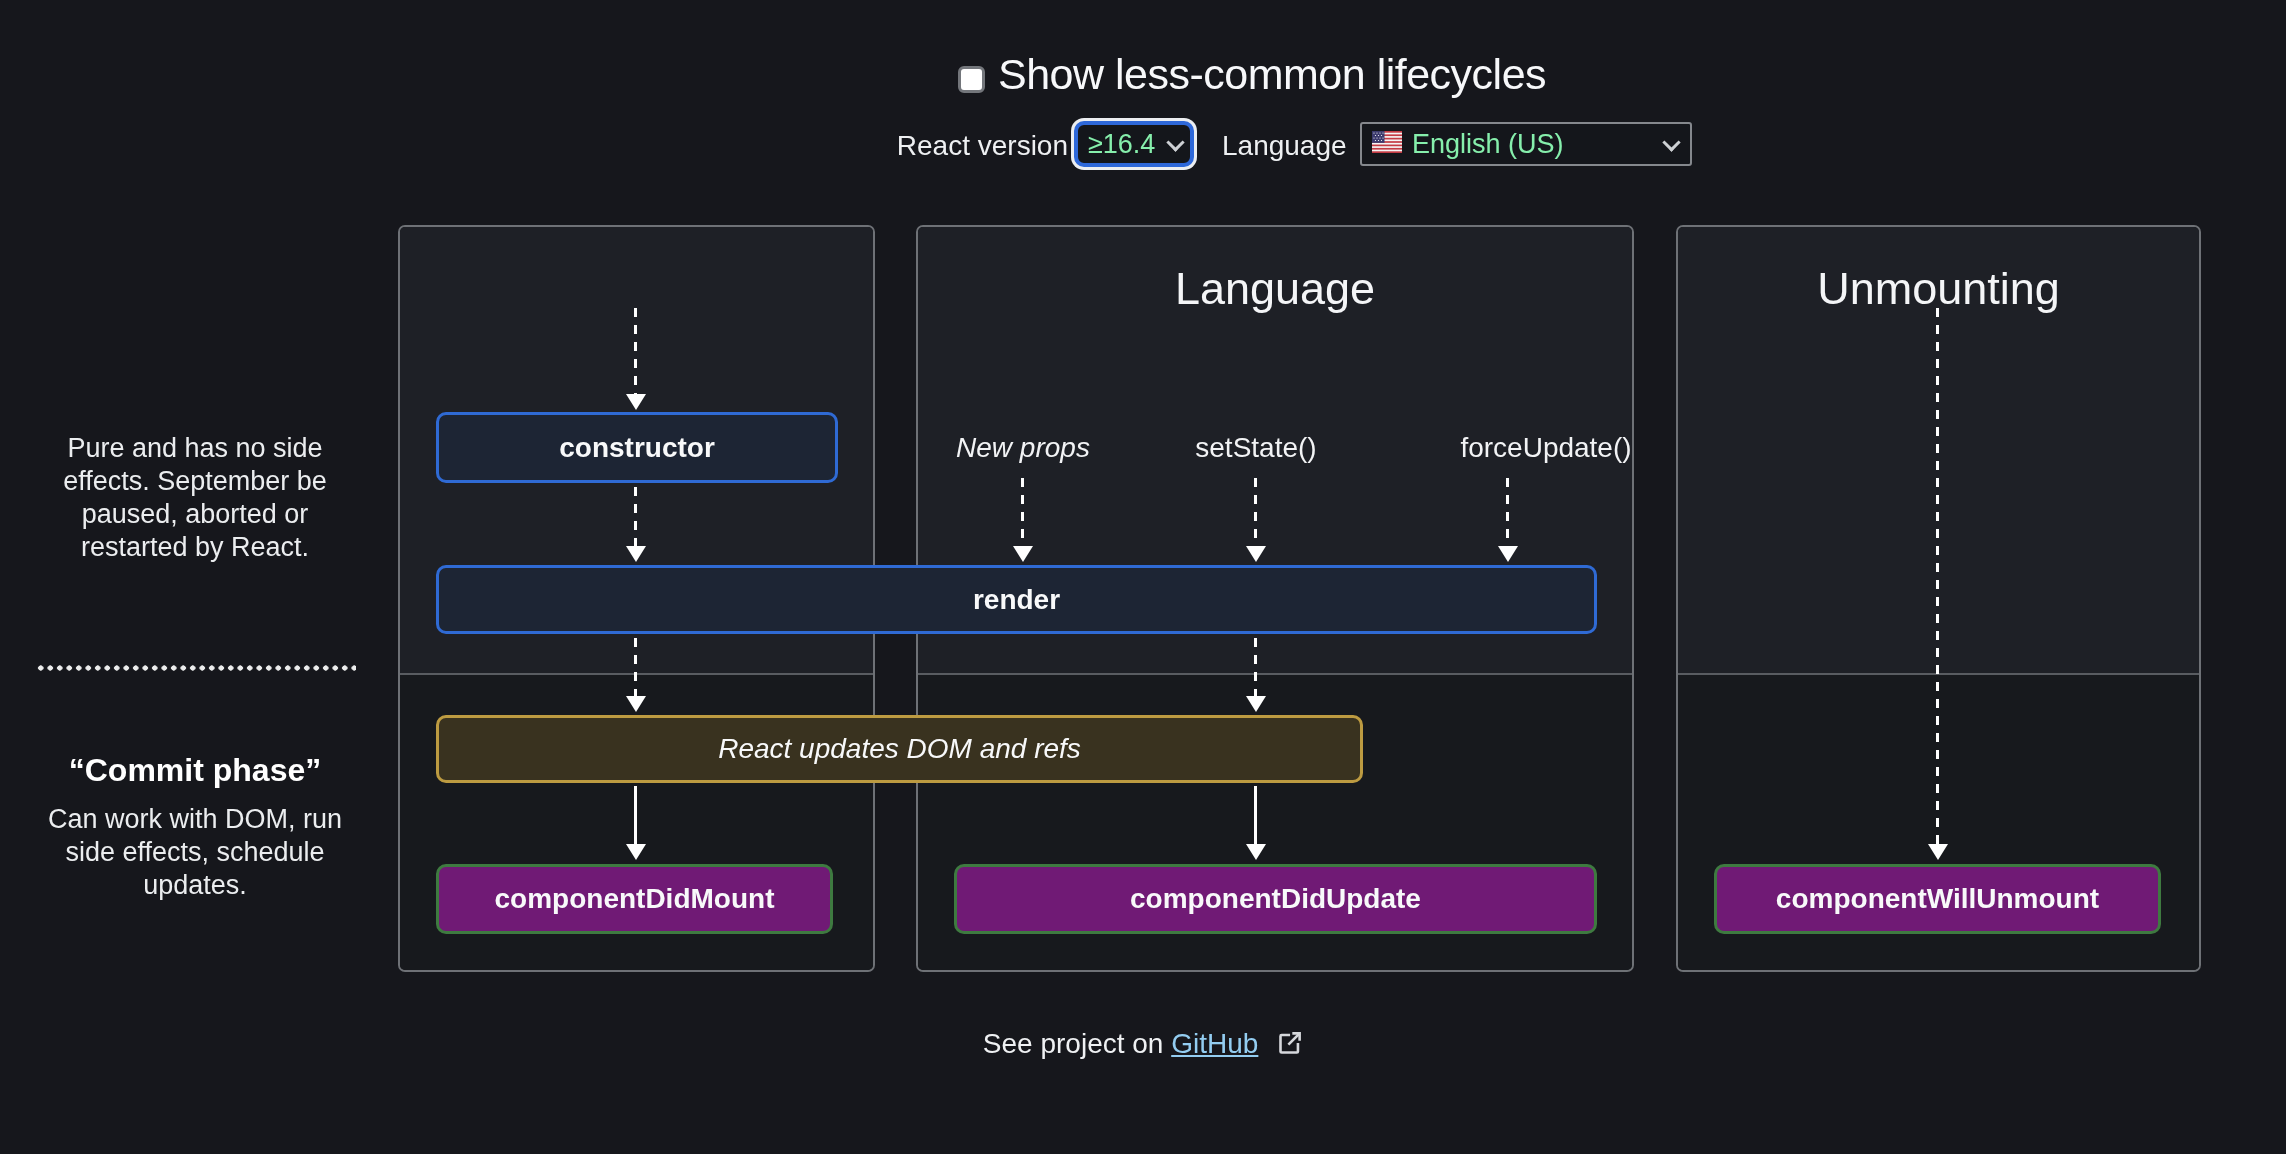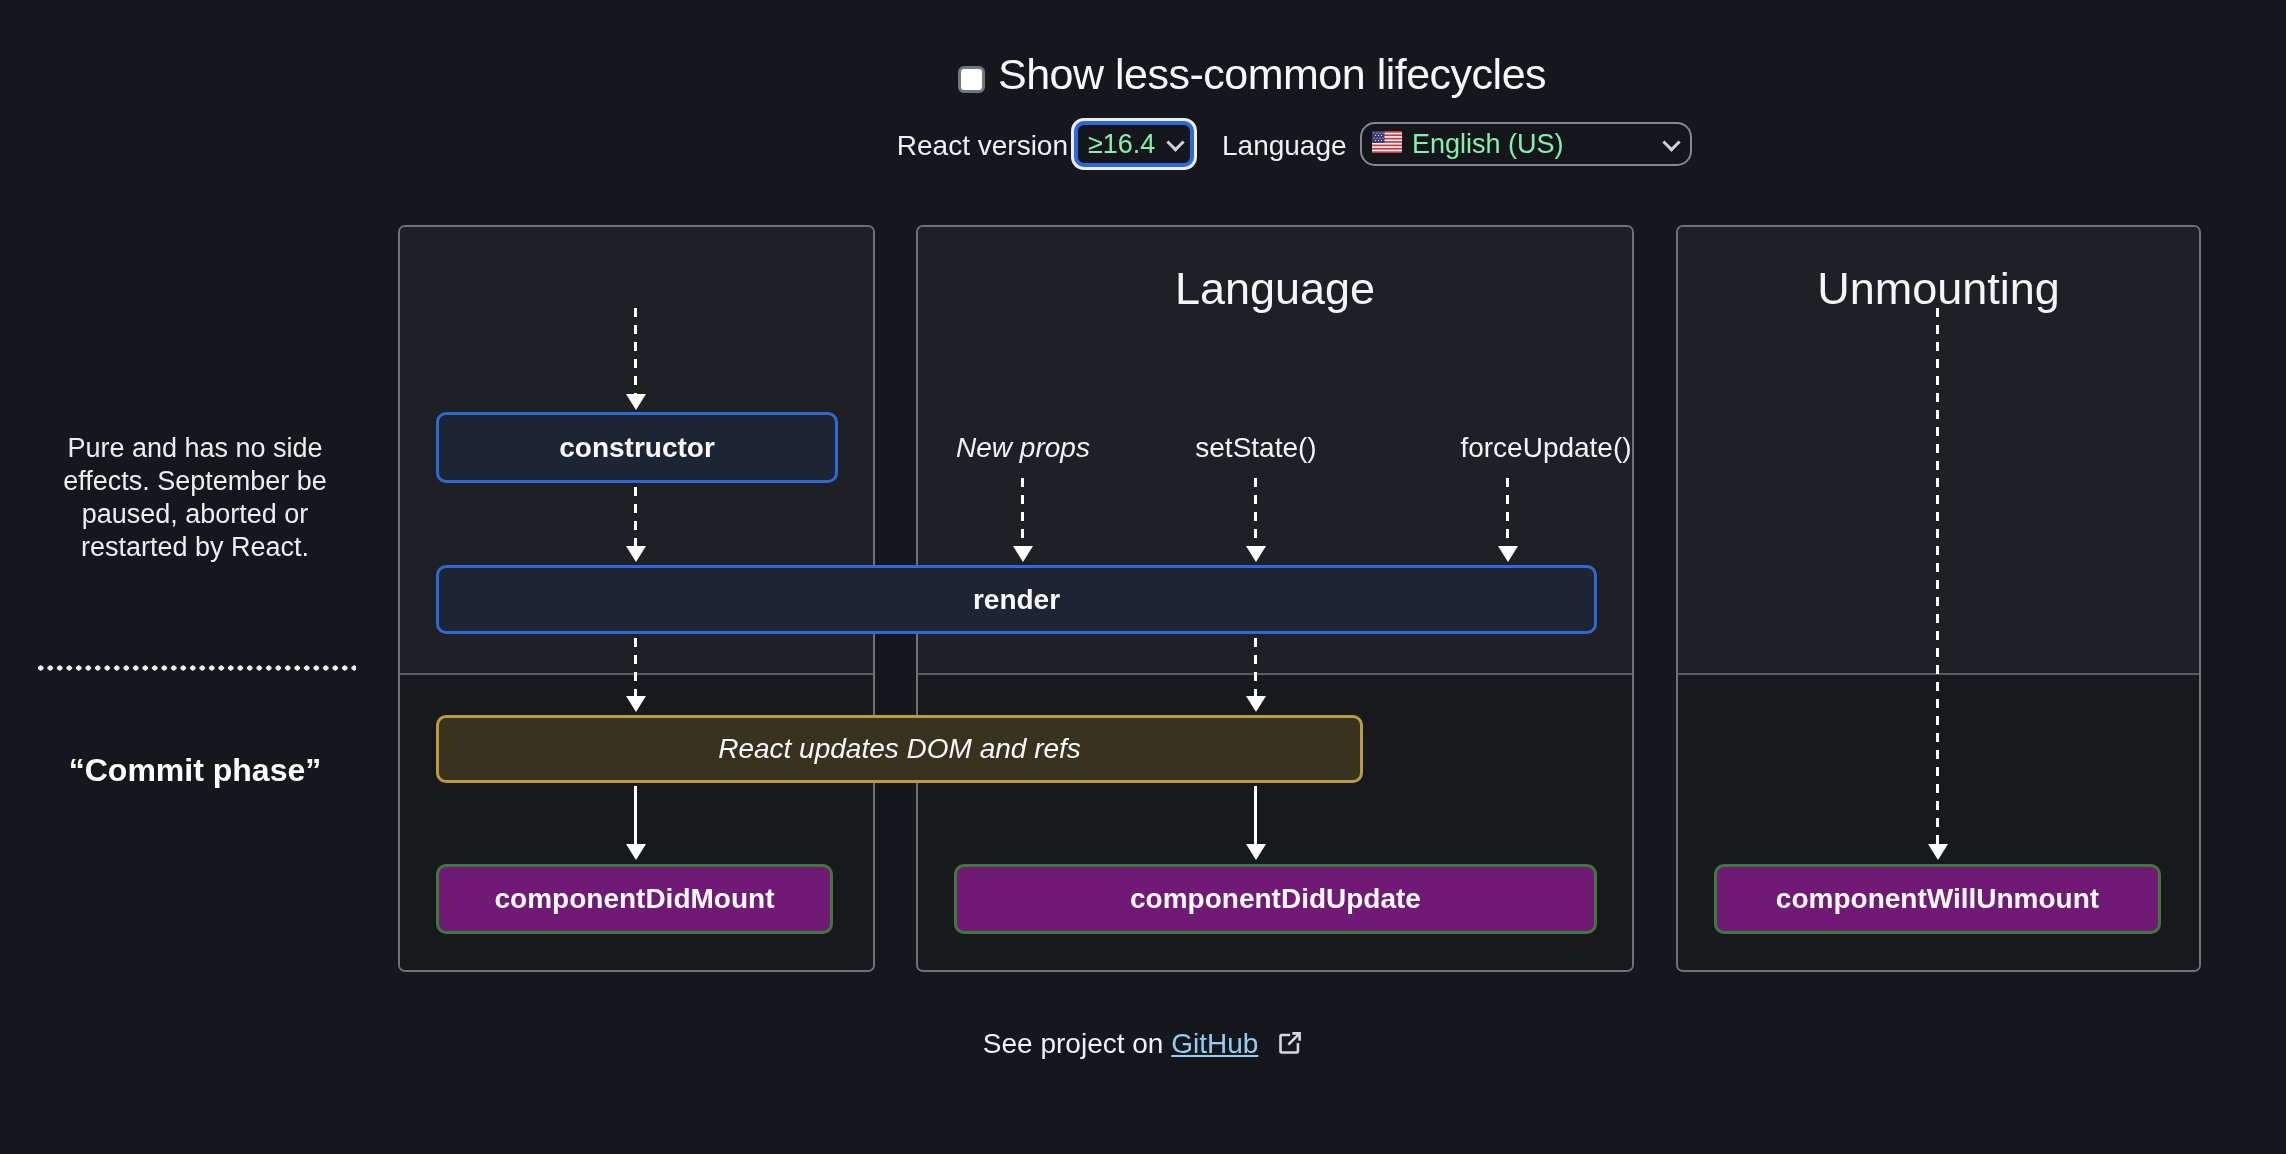--- a/index.html
+++ b/index.html
@@ -31,21 +31,21 @@
     font-size:27px;cursor:pointer;white-space:nowrap;
   }
   .select-version{
     left:1074px;top:121px;width:120px;height:46px;
     border:4px solid #2e68d9;border-radius:10px;
     box-shadow:0 0 0 3px #eceef1;
     padding:0 8px 0 10px;justify-content:space-between;
   }
   .select-language{
     left:1360px;top:122px;width:332px;height:44px;
-    border:2px solid #85888d;border-radius:15px;
+    border:2px solid #85888d;border-radius:3px;
     padding:0 12px 0 10px;
   }
   .chev{
     display:inline-block;width:10px;height:10px;
     border-right:3px solid #cdd0d4;border-bottom:3px solid #cdd0d4;
     transform:rotate(45deg);margin-bottom:4px;flex:0 0 auto;
   }
   .flag{margin-right:10px;flex:0 0 auto;display:inline-block;}
   .lang-text{flex:1 1 auto;}
 
@@ -170,20 +170,21 @@
 </div>
 
 <div class="abs phase-block" style="top:432px;">
   <div class="phase-desc">Pure and has no side effects. September be paused, aborted or restarted by React.</div>
 </div>
 
 <div class="abs dotted-sep"></div>
 
 <div class="abs phase-block" style="top:752px;">
   <div class="phase-title">“Commit phase”</div>
+  <div class="phase-desc">Can work with DOM, run side effects, schedule updates.</div>
 </div>
 
 <div class="abs col col-mounting">
   <div class="band-render"></div>
   <div class="band-commit"></div>
 </div>
 <div class="abs col col-updating">
   <div class="band-render"></div>
   <div class="band-commit"></div>
   <div class="col-title">Language</div>

